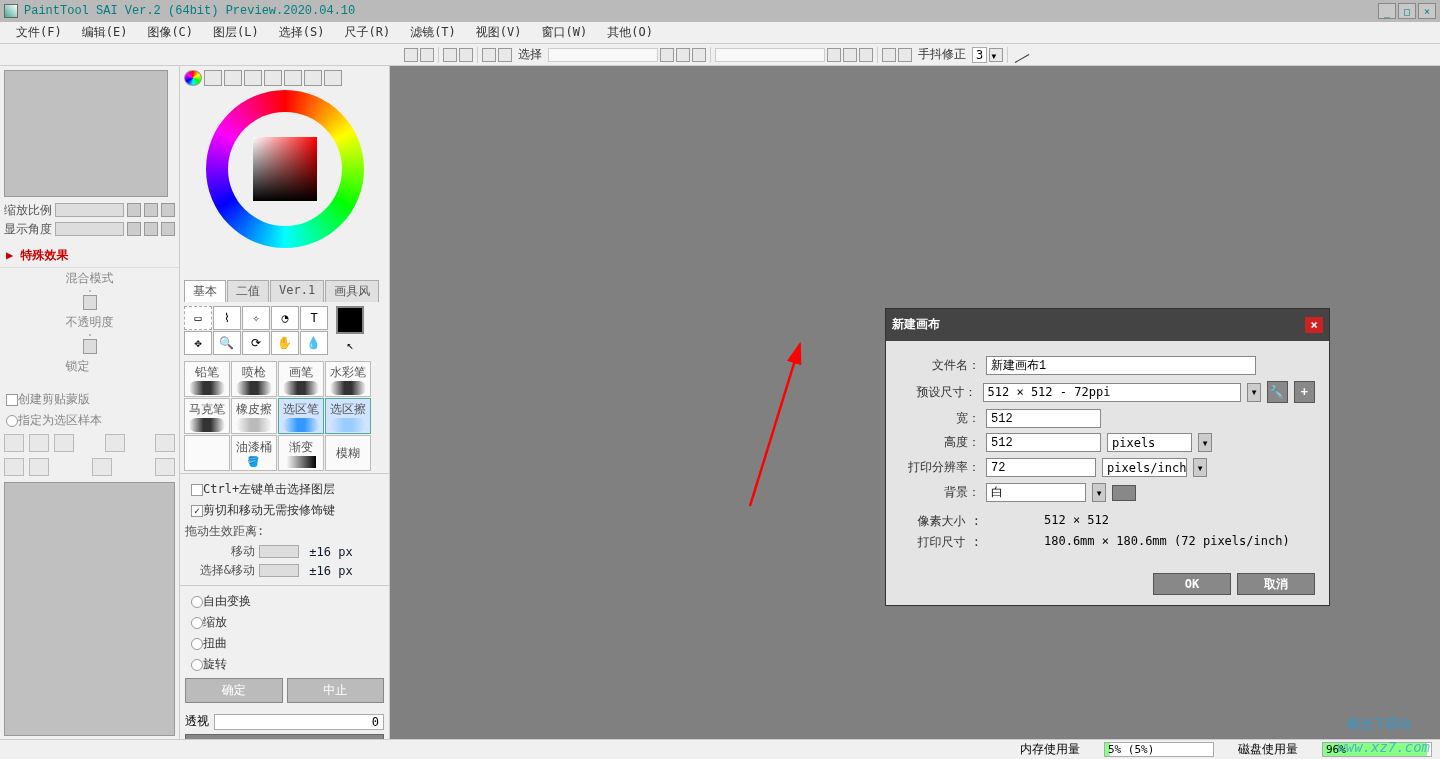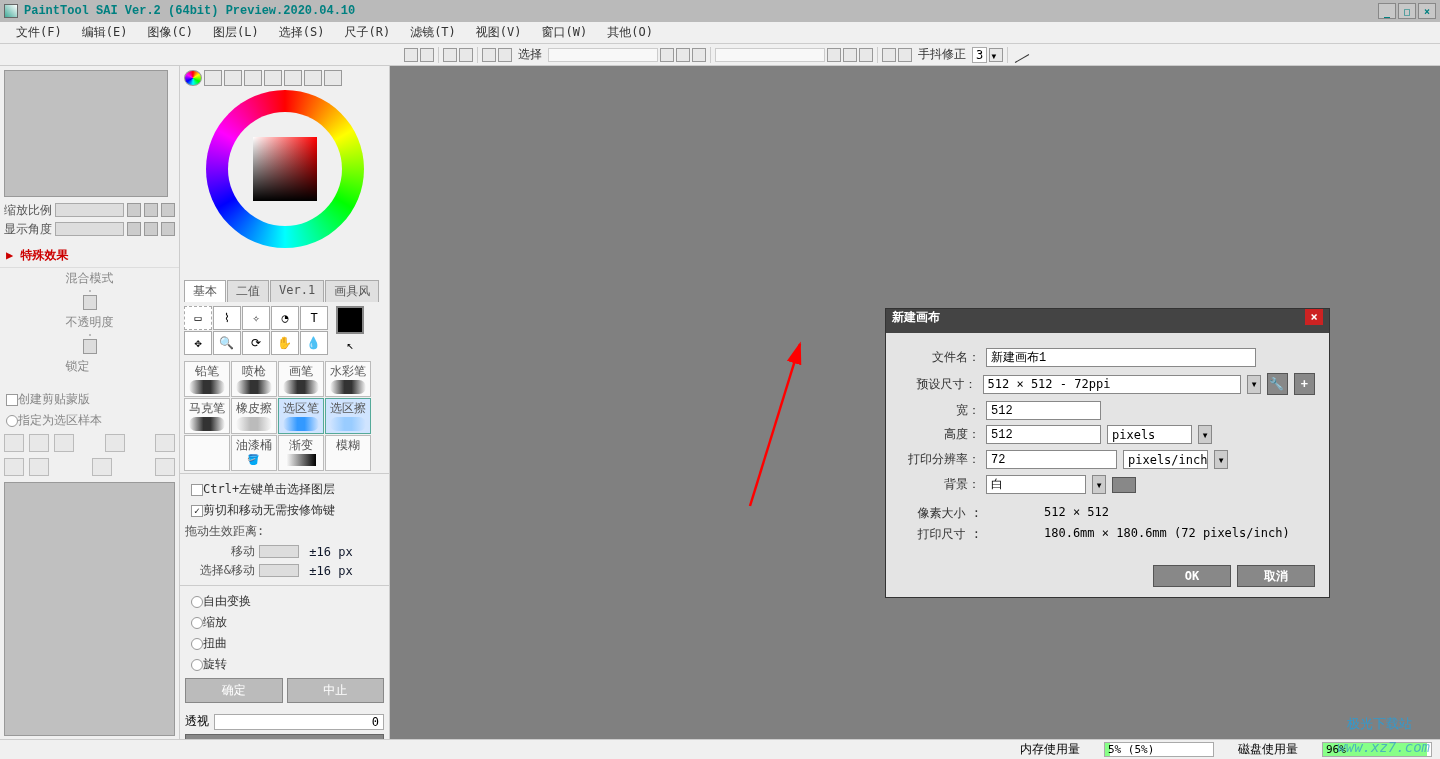--- a/index.html
+++ b/index.html
@@ -1,18 +1,18 @@
 <!DOCTYPE html>
 <html><head>
 <meta charset="utf-8">
 <style>
 * { box-sizing: border-box; margin: 0; padding: 0; font-family: "SimSun", "宋体", monospace; font-size: 12px; }
 body { background: #c0c0c0; width: 1440px; height: 759px; overflow: hidden; position: relative; }
 
-.titlebar { height: 22px; background: #bababa; display: flex; align-items: center; padding: 0 4px; color: #008080; font-weight: bold; }
+.titlebar { height: 22px; background: #bababa; display: flex; align-items: center; padding: 0 4px; color: #008080; font-weight: normal; }
 .titlebar .app-icon { width: 14px; height: 14px; background: linear-gradient(45deg,#4a9,#fff); margin-right: 6px; border: 1px solid #666; }
 .titlebar .title { flex: 1; font-family: "Courier New", monospace; }
 .titlebar .winbtns { display: flex; gap: 2px; }
 .titlebar .winbtn { width: 18px; height: 16px; background: #c8c8c8; border: 1px solid #888; display: flex; align-items: center; justify-content: center; font-size: 10px; }
 
 .menubar { height: 22px; background: #f0f0f0; display: flex; align-items: center; padding: 0 6px; border-bottom: 1px solid #ccc; }
 .menubar .menuitem { padding: 2px 10px; color: #333; cursor: default; }
 
 .toolbar { height: 22px; background: #f0f0f0; display: flex; align-items: center; padding: 0 6px; gap: 2px; border-bottom: 1px solid #ccc; }
 .tb-btn { width: 14px; height: 14px; border: 1px solid #999; background: #e8e8e8; }
@@ -55,40 +55,40 @@
 .tabrow { display: flex; gap: 1px; padding: 0 4px; }
 .tab { padding: 2px 8px; background: #e0e0e0; border: 1px solid #aaa; border-bottom: none; color: #555; }
 .tab.active { background: #fff; }
 
 .toolgrid { display: grid; grid-template-columns: repeat(5, 28px); gap: 1px; padding: 4px; }
 .tool-cell { width: 28px; height: 24px; border: 1px solid #aaa; background: #fff; display: flex; align-items: center; justify-content: center; }
 .tool-dash { border-style: dashed; }
 .swatch { width: 28px; height: 28px; background: #000; border: 2px solid #888; margin: 4px; }
 
 .brush-grid { display: grid; grid-template-columns: repeat(4, 46px); gap: 1px; padding: 2px 4px; }
-.brush-cell { border: 1px solid #bbb; background: #fafafa; height: 36px; display: flex; flex-direction: column; align-items: center; justify-content: flex-start; font-size: 10px; color: #555; padding: 1px; }
+.brush-cell { border: 1px solid #bbb; background: #fafafa; height: 36px; display: flex; flex-direction: column; align-items: center; justify-content: center; font-size: 10px; color: #555; padding: 1px; }
 .brush-cell.sel { background: #d0e4ff; border-color: #5a9; }
 .brush-stroke { width: 36px; height: 14px; background: linear-gradient(90deg, transparent, #333 40%, #333 60%, transparent); border-radius: 7px; }
 
 .opt-block { padding: 5px 5px; border-top: 1px solid #ccc; }
 .opt-block .num-row { display: flex; align-items: center; padding: 1px 0; gap: 4px; }
 .num-row .nr-label { width: 70px; text-align: right; color: #555; }
 .num-row .nr-bar { width: 40px; height: 13px; background: #ddd; border: 1px solid #aaa; }
 .num-row .nr-text { width: 56px; text-align: center; color: #0f172a; }
 
 .gray-btn { flex:1; background: #bbb; color: #fff; text-align: center; padding: 3px 0; border: 1px solid #888; }
 .persp-row { display: flex; align-items: center; padding: 2px 5px; gap: 5px; }
 .persp-field { flex: 1; height: 16px; background: #fff; border: 1px solid #aaa; text-align: right; padding: 0 4px; }
 .wide-btn { margin: 2px 5px; background: #888; color: #fff; text-align: center; padding: 4px 0; border: 1px solid #666; font-weight: bold; }
 
 .mid-scroll { flex:1; overflow:hidden; }
 
 
 .dialog { position: absolute; left: 495px; top: 242px; width: 445px; background: #e4e4e4; border: 1px solid #333; }
-.dlg-title { height: 24px; background: #444; color: #fff; display: flex; align-items: flex-start; padding: 0 6px; font-weight: bold; }
+.dlg-title { height: 32px; background: #444; color: #fff; display: flex; align-items: flex-end; padding: 8px 6px; font-weight: bold; }
 .dlg-title .dlg-close { width: 18px; height: 16px; background: #c22; color: #fff; display: flex; align-items: center; justify-content: center; margin-left: auto; font-weight: bold; }
 .dlg-body { padding: 12px 14px; }
 .dlg-row { display: flex; align-items: center; padding: 3px 0; gap: 6px; }
 .dlg-row .dl-label { width: 80px; text-align: right; color: #333; }
 .dlg-input { height: 19px; border: 1px solid #888; background: #fff; padding: 0 4px; font-family: "Courier New", monospace; }
 .dlg-select { height: 19px; border: 1px solid #888; background: #fff; padding: 0 4px; display: flex; align-items: center; justify-content: space-between; font-family: "Courier New", monospace; }
 .dlg-dd { width: 14px; height: 19px; background: #ccc; border: 1px solid #888; display: flex; align-items: center; justify-content: center; }
 .dlg-sqbtn { width: 22px; height: 22px; background: #888; border: 1px solid #555; display: flex; align-items: center; justify-content: center; color: #fff; font-weight: bold; }
 .dlg-swatch { width: 24px; height: 16px; background: #888; border: 1px solid #555; }
 .dlg-info { display: flex; padding: 2px 0; font-family: "Courier New", monospace; gap: 28px; }
@@ -396,21 +396,21 @@
         <div class="dlg-row" style="margin-top:-1px">
           <div class="dl-label">高度：</div>
           <input class="dlg-input" style="width: 115px;" value="512">
           <div class="dlg-select" style="width:85px">
               <span>pixels</span>
             </div>
           <div class="dlg-dd">▾</div>
         </div>
         <div class="dlg-row">
           <div class="dl-label">打印分辨率：</div>
-          <input class="dlg-input" style="width: 131px;" value="72">
+          <input class="dlg-input" style="width: 110px;" value="72">
           <div class="dlg-select" style="width:85px">
               <span>pixels/inch</span>
             </div>
           <div class="dlg-dd">▾</div>
         </div>
         <div class="dlg-row">
           <div class="dl-label">背景：</div>
           <div class="dlg-select" style="width:100px">
               <span>白</span>
             </div>

